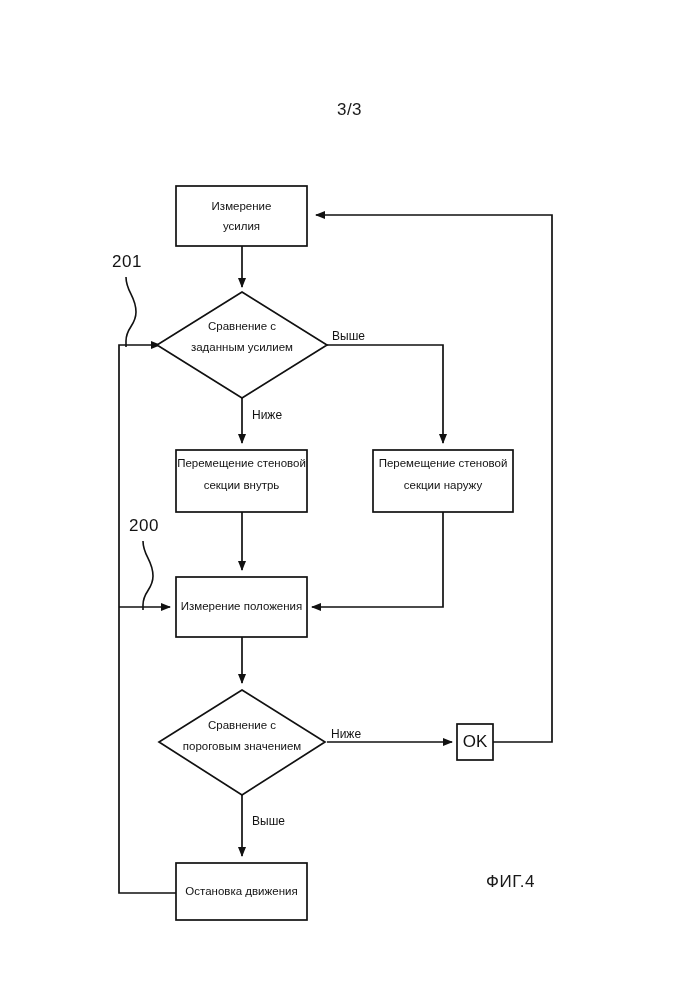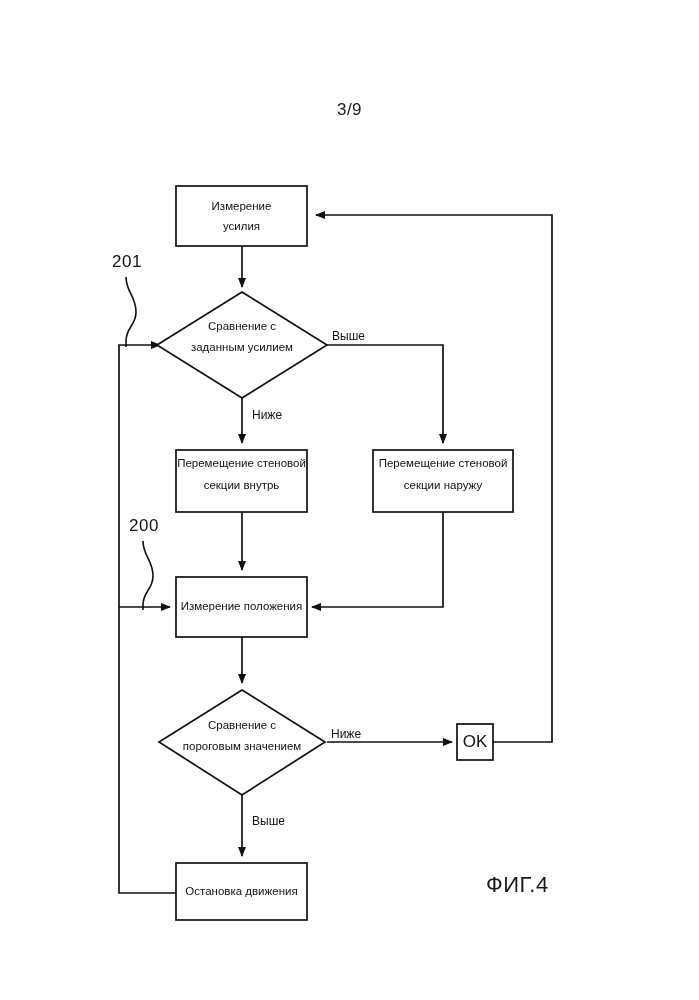--- a/index.html
+++ b/index.html
@@ -23,21 +23,21 @@
     width: 699px;
     text-align: center;
     font-size: 17px;
     color: #1a1a1a;
     letter-spacing: 0.5px;
   }
   #figure-caption {
     position: absolute;
     left: 486px;
     top: 872px;
-    font-size: 22px;
+    font-size: 17px;
     color: #1a1a1a;
     letter-spacing: 0.5px;
     white-space: nowrap;
   }
   svg#flow {
     position: absolute;
     left: 0;
     top: 0;
   }
   svg#flow text {
@@ -86,21 +86,21 @@
   .arrowhead {
     fill: #111111;
     stroke: none;
   }
 </style>
 </head>
 <body>
 
 <div id="page">
 
-  <div id="page-header">3/9</div>
+  <div id="page-header">3/3</div>
 
   <svg id="flow" width="699" height="1000" viewBox="0 0 699 1000">
 
     <defs>
       <marker id="ah" markerWidth="10" markerHeight="10" refX="9" refY="4" orient="auto" markerUnits="userSpaceOnUse">
         <path d="M0,0 L10,4 L0,8 z" class="arrowhead"></path>
       </marker>
     </defs>
 
     <path class="conn" d="M242,246 L242,287" marker-end="url(#ah)"></path>

